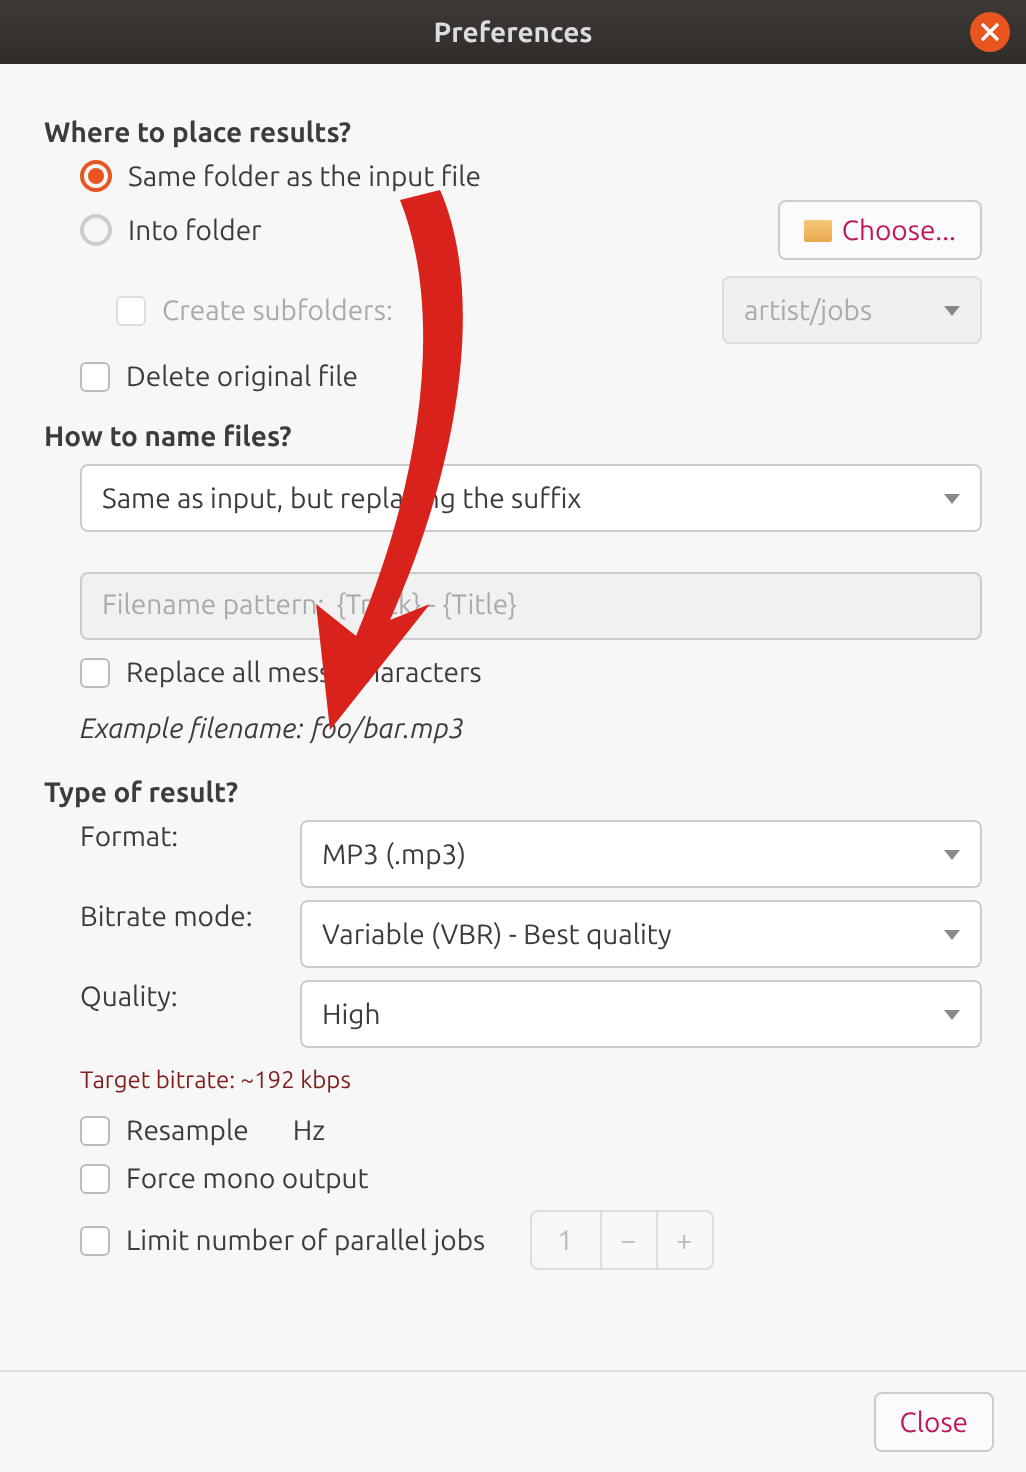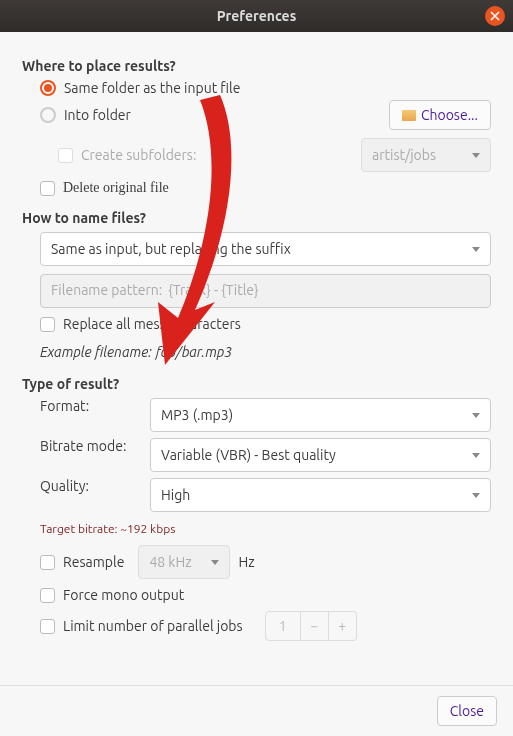--- a/index.html
+++ b/index.html
@@ -85,21 +85,21 @@
   flex-shrink: 0;
 }
 .disabled-text { color: #aaa; }
 
 .button {
   background: #fbfbfb;
   border: 1px solid #ccc;
   border-radius: 4px;
   padding: 6px 12px;
   font-size: 14px;
-  color: #4c1d95;
+  color: #be185d;
   cursor: pointer;
   display: inline-flex;
   align-items: center;
 }
 .folder-icon {
   width: 14px; height: 11px;
   margin-right: 5px;
   background: linear-gradient(#f5c877,#e8a84c);
   border-radius: 1px;
   position: relative;
@@ -230,34 +230,34 @@
     <div style="display:flex;align-items:center;">
       <div class="checkbox" style="border-color:#ddd;"></div>
       <span class="disabled-text">Create subfolders:</span>
     </div>
     <div class="select disabled" style="width:130px;">
       <span>artist/jobs</span>
       <span class="chevron"></span>
     </div>
   </div>
 
-  <div class="row indent" style="margin-top:8px;font-family:Liberation Serif, serif;">
+  <div class="row indent" style="margin-top:8px;">
     <div class="checkbox"></div>
     <span>Delete original file</span>
   </div>
 
   <div class="section-title" style="margin-top:14px;">How to name files?</div>
 
   <div class="indent">
     <div class="select" style="width:100%;">
       <span>Same as input, but replacing the suffix</span>
       <span class="chevron"></span>
     </div>
 
-    <div class="input disabled" style="width:100%; margin-top:8px; display:flex;">
+    <div class="input disabled" style="width:100%; margin-top:20px; display:flex;">
       <span class="disabled-text" style="margin-right:6px;">Filename pattern:</span>
       <span class="disabled-text">{Track} - {Title}</span>
     </div>
 
     <div class="row" style="margin-top:8px;">
       <div class="checkbox"></div>
       <span>Replace all messy characters</span>
     </div>
 
     <div class="row italic" style="margin-top:12px;">
@@ -289,24 +289,20 @@
         <span>High</span>
         <span class="chevron"></span>
       </div>
     </div>
 
     <div class="small" style="margin:10px 0 10px 0;">Target bitrate: ~192 kbps</div>
 
     <div class="row">
       <div class="checkbox"></div>
       <span style="margin-right:14px;">Resample</span>
-      <div class="select disabled" style="width:92px;">
-        <span>48 kHz</span>
-        <span class="chevron"></span>
-      </div>
       <span style="margin-left:8px;">Hz</span>
     </div>
 
     <div class="row" style="margin-top:8px;">
       <div class="checkbox"></div>
       <span>Force mono output</span>
     </div>
 
     <div class="row" style="margin-top:8px;">
       <div class="checkbox"></div>

